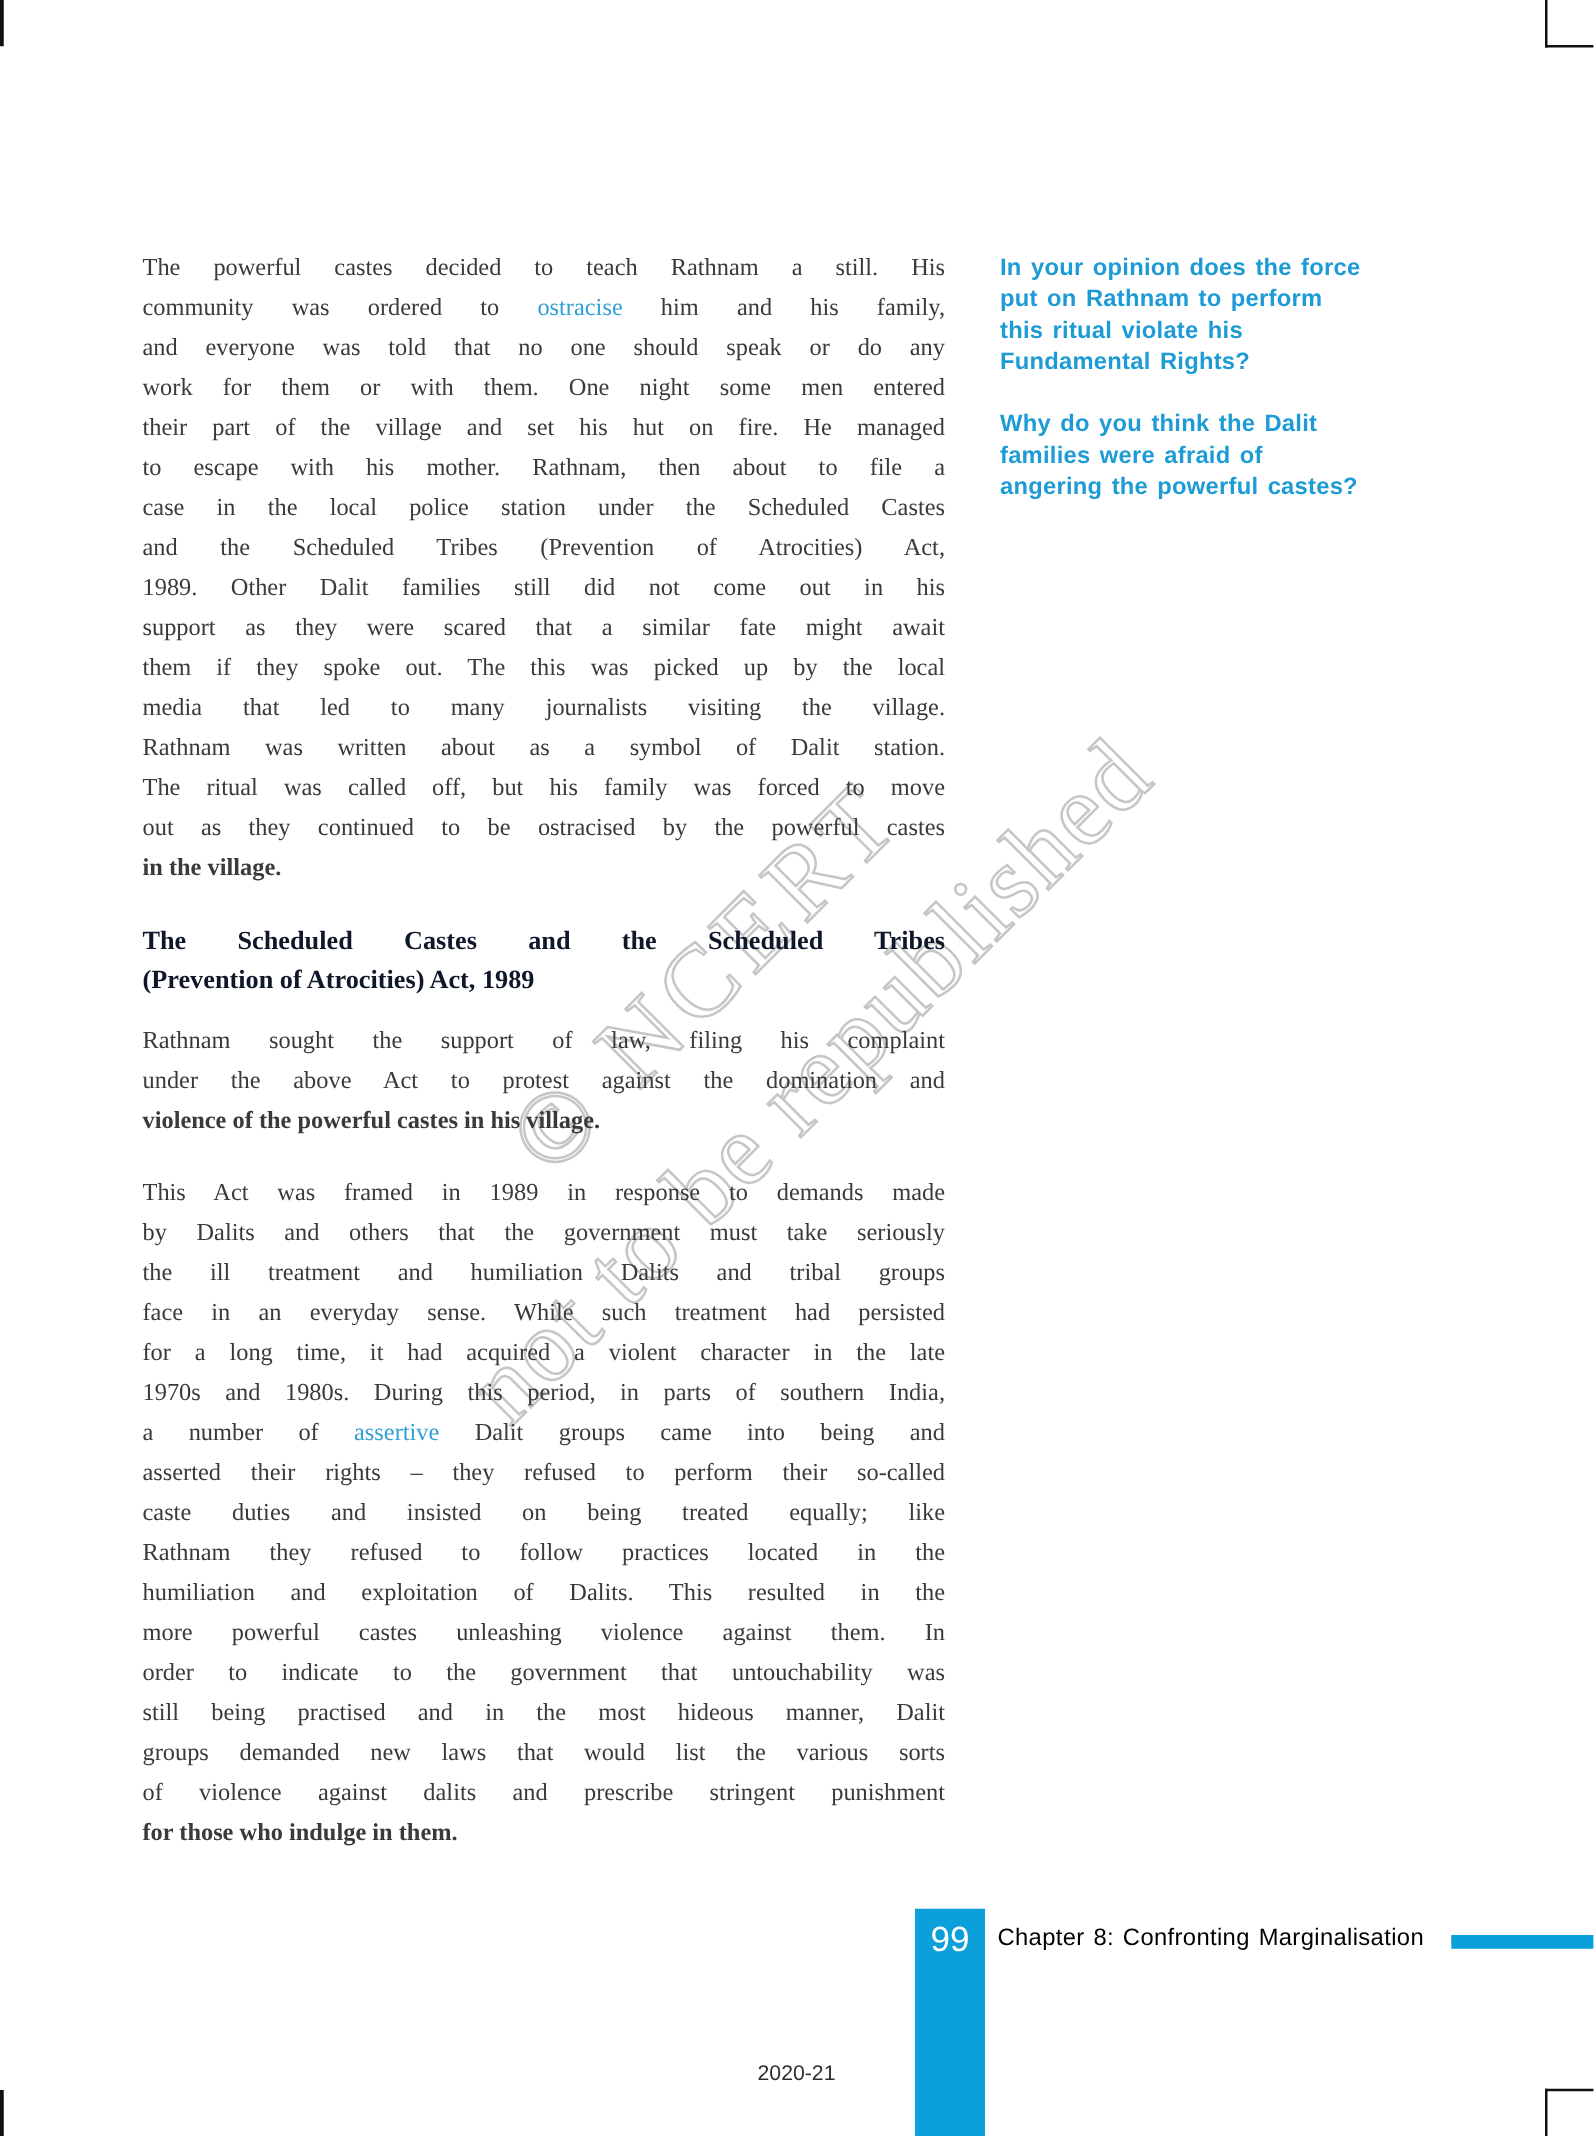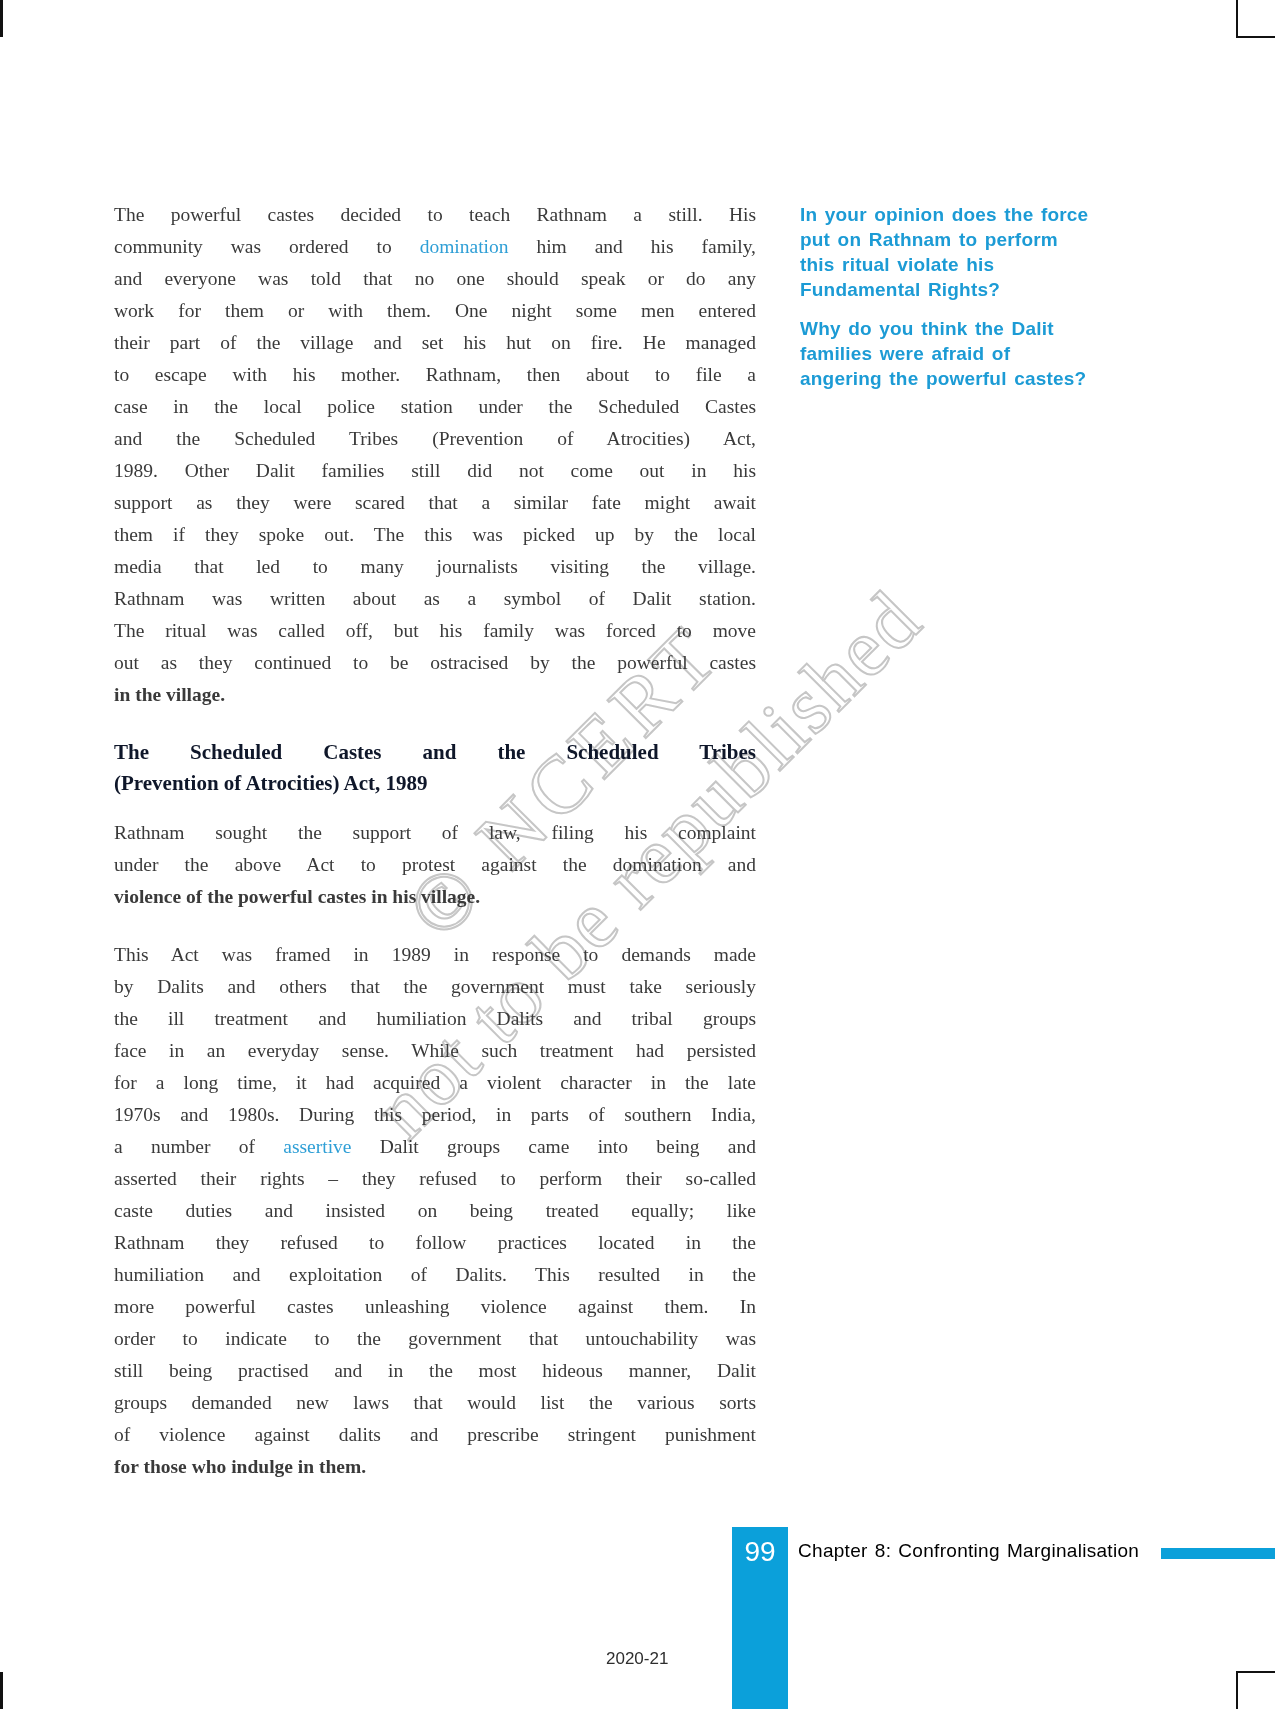--- a/index.html
+++ b/index.html
@@ -76,21 +76,21 @@
     position: absolute;
     left: 800px;
     top: 202px;
     width: 330px;
     z-index: 2;
     font-family: "Liberation Sans", sans-serif;
     font-weight: bold;
     color: var(--sidebar-blue, #1c9bd5);
     font-size: 19px;
   }
-  .q + .q { margin-top: 14px; }
+  .q + .q { margin-top: 25px; }
   .qline {
     line-height: 25px;
     white-space: nowrap;
     letter-spacing: 0.2px;
     word-spacing: 2px;
   }
 
   
   .pagenum-box {
     position: absolute;
@@ -154,21 +154,21 @@
 <div class="page">
 
   <div class="watermark">
     <span class="wm1">© NCERT</span>
     <span class="wm2">not to be republished</span>
   </div>
 
   <main id="body-col">
       <div class="blk paragraph">
         <div class="bline"><span>The powerful castes decided to teach Rathnam a still. His</span></div>
-        <div class="bline"><span>community was ordered to </span><span class="hl">domination</span><span> him and his family,</span></div>
+        <div class="bline"><span>community was ordered to </span><span class="hl">ostracise</span><span> him and his family,</span></div>
         <div class="bline"><span>and everyone was told that no one should speak or do any</span></div>
         <div class="bline"><span>work for them or with them. One night some men entered</span></div>
         <div class="bline"><span>their part of the village and set his hut on fire. He managed</span></div>
         <div class="bline"><span>to escape with his mother. Rathnam, then about to file a</span></div>
         <div class="bline"><span>case in the local police station under the Scheduled Castes</span></div>
         <div class="bline"><span>and the Scheduled Tribes (Prevention of Atrocities) Act,</span></div>
         <div class="bline"><span>1989. Other Dalit families still did not come out in his</span></div>
         <div class="bline"><span>support as they were scared that a similar fate might await</span></div>
         <div class="bline"><span>them if they spoke out. The this was picked up by the local</span></div>
         <div class="bline"><span>media that led to many journalists visiting the village.</span></div>

